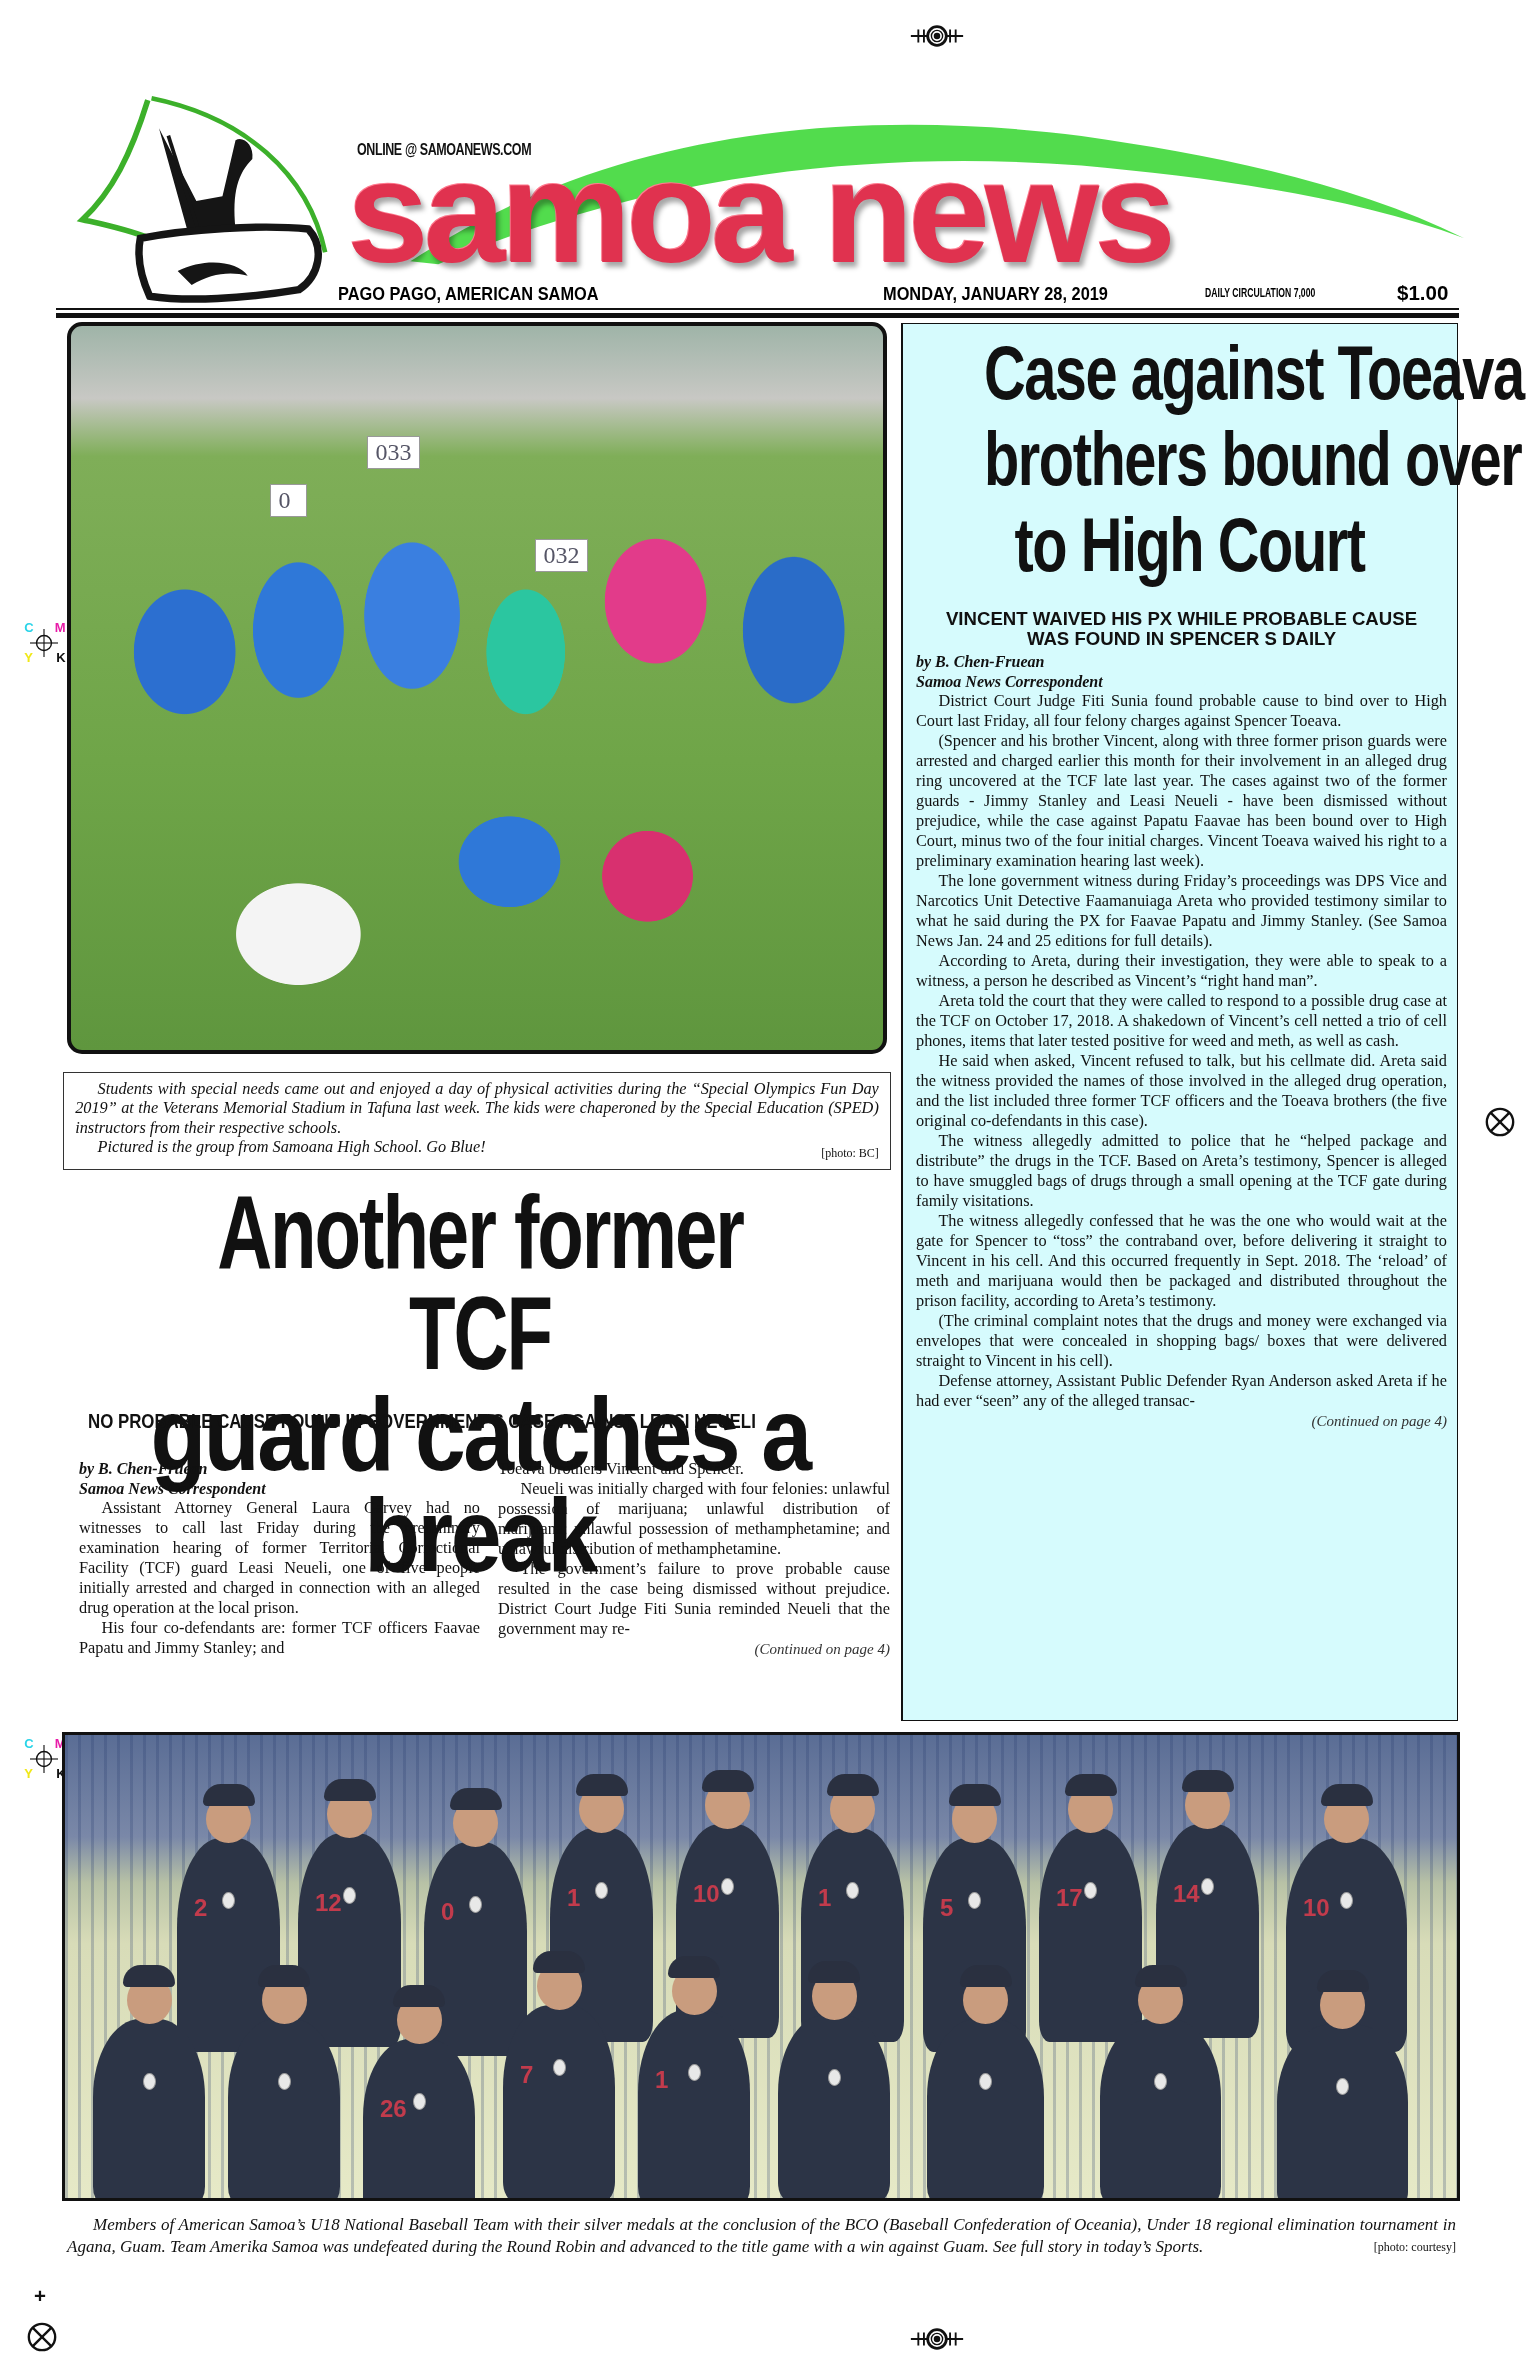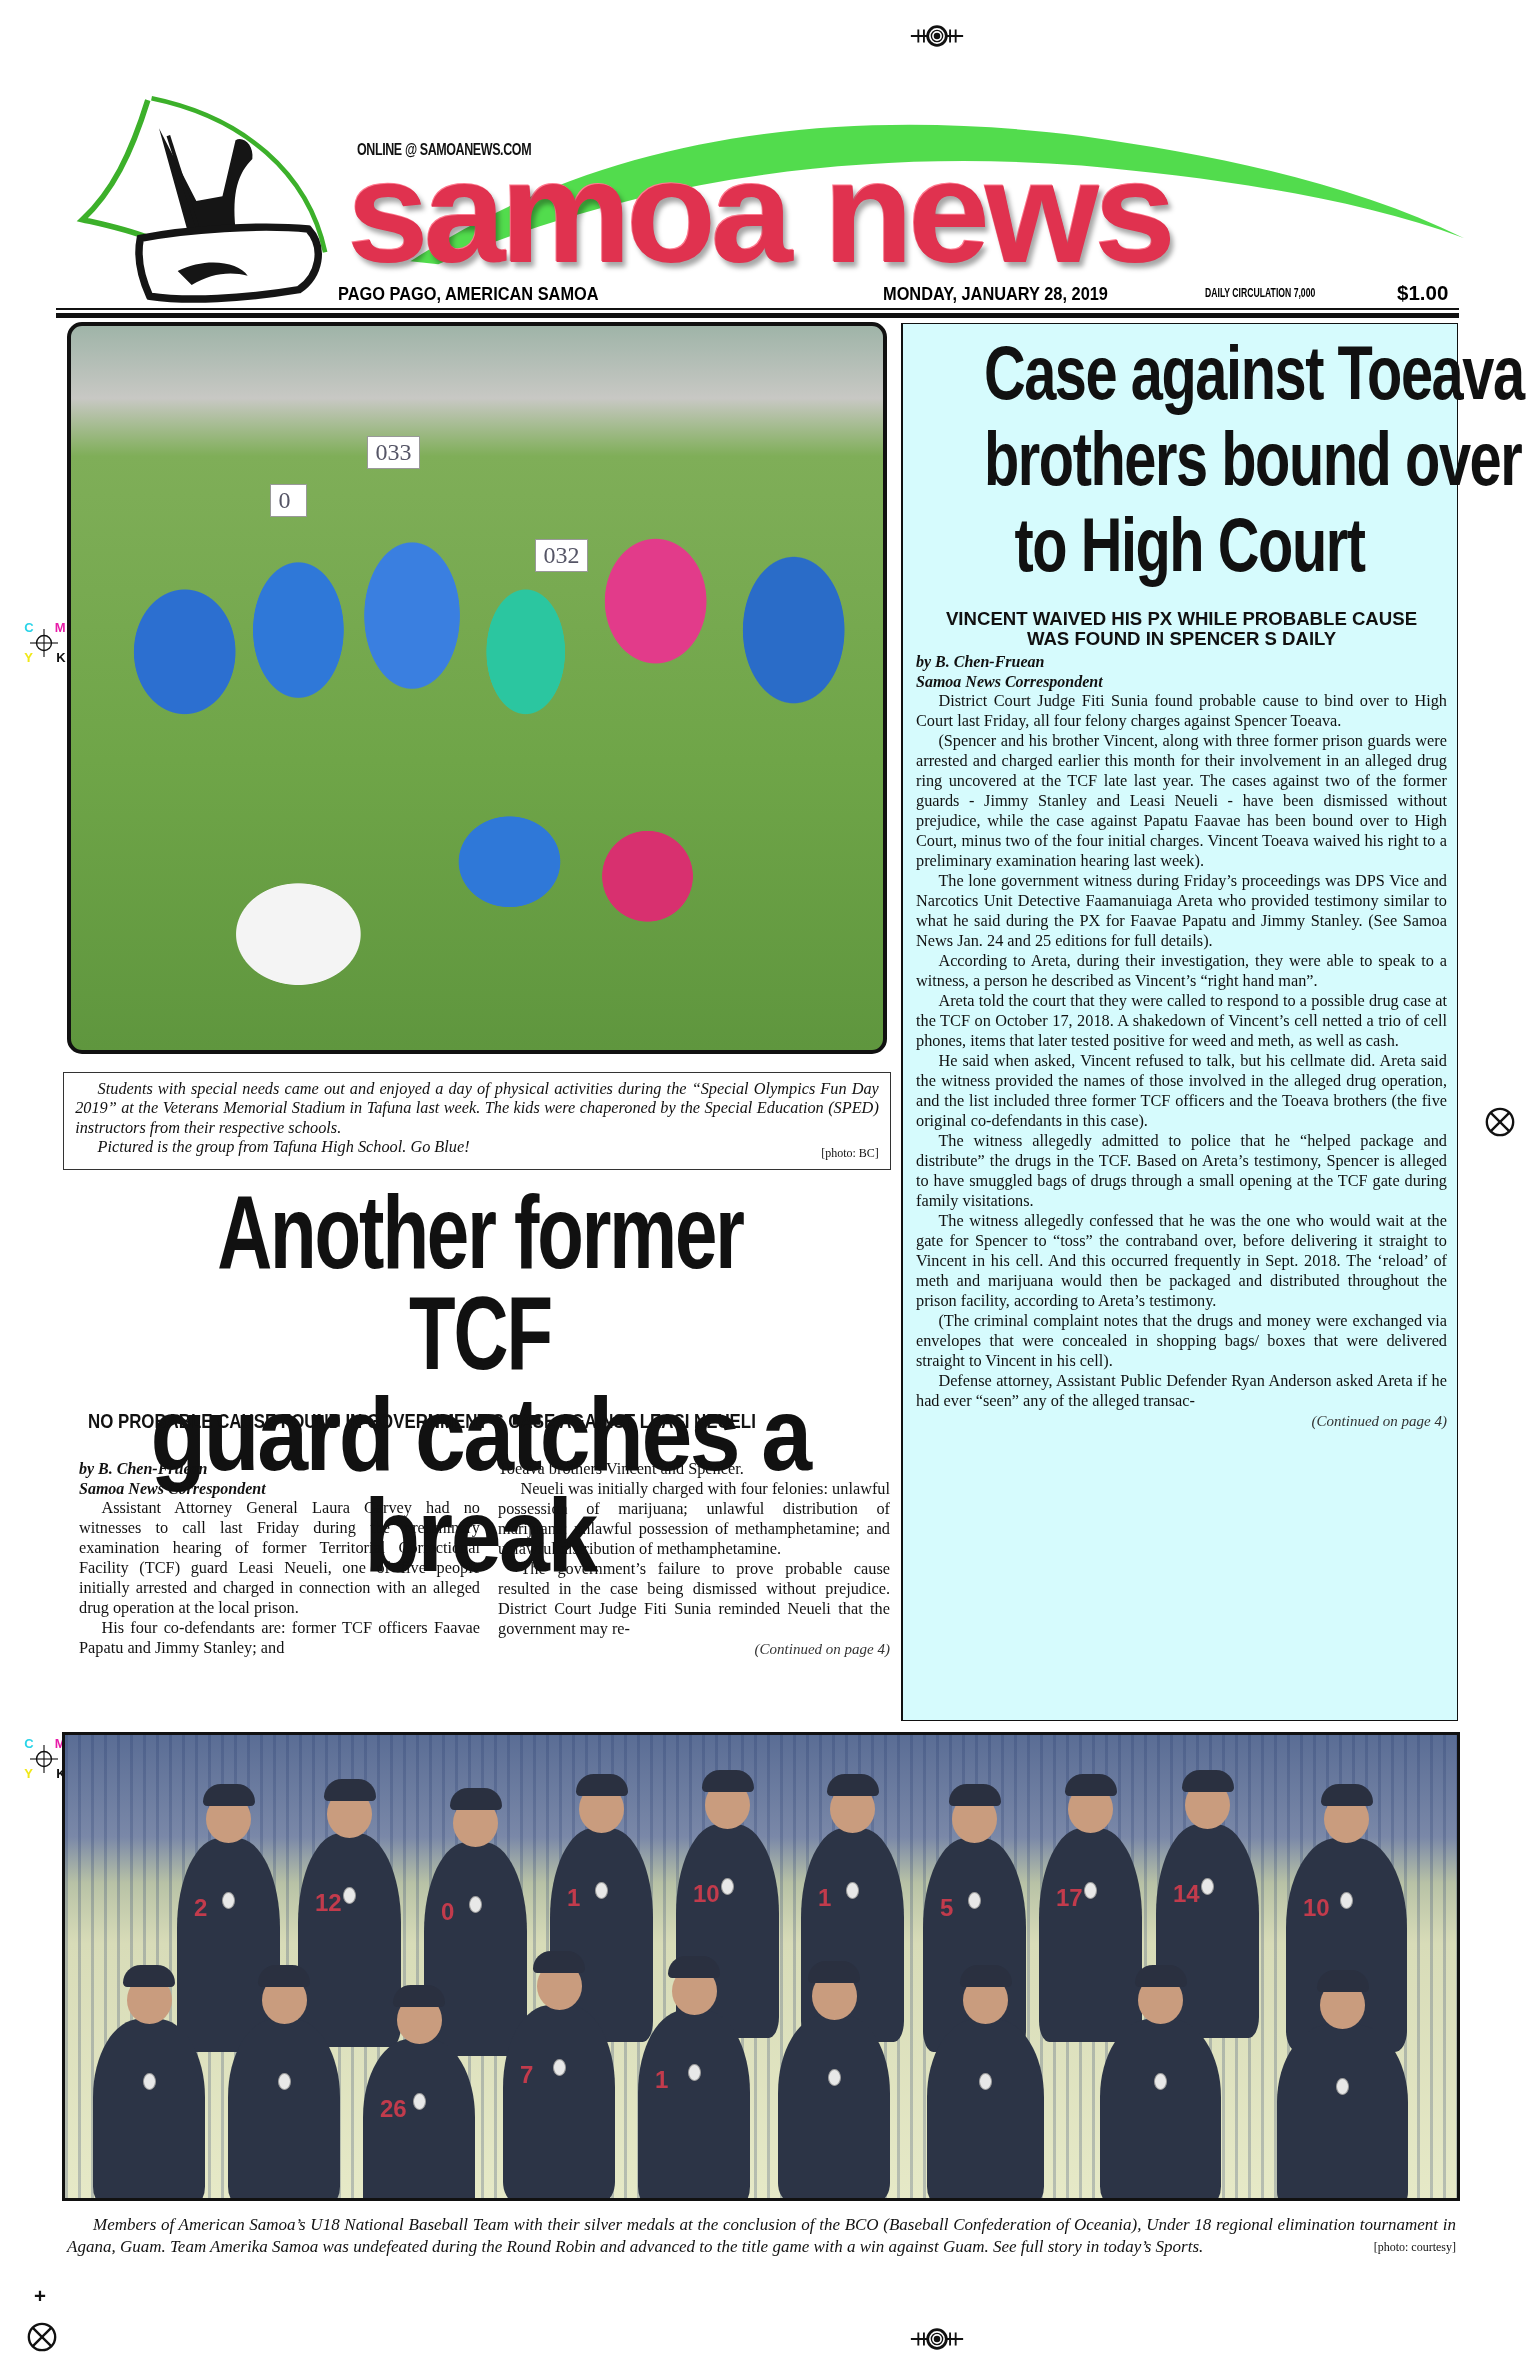--- a/index.html
+++ b/index.html
@@ -176,21 +176,21 @@
     <div class="r2"></div>
   </div>
 
 <div class="photo1">
   <span class="badge" style="left:296px; top:110px;">033</span>
   <span class="badge" style="left:464px; top:213px;">032</span>
   <span class="badge" style="left:199px; top:158px; width:37px;">0</span>
 </div>
 <div class="caption1">
   <p>Students with special needs came out and enjoyed a day of physical activities during the “Special Olympics Fun Day 2019” at the Veterans Memorial Stadium in Tafuna last week. The kids were chaperoned by the Special Education (SPED) instructors from their respective schools.</p>
-  <p>Pictured is the group from Tafuna High School. Go Blue!</p>
+  <p>Pictured is the group from Samoana High School. Go Blue!</p>
   <span class="credit">[photo: BC]</span>
 </div>
 
 <h1 class="headline2">
   <span class="l1">Another former TCF</span>
   <span class="l2">guard catches a break</span>
 </h1>
 <div class="deck2">NO PROBABLE CAUSE FOUND IN GOVERNMENT S CASE AGAINST LEASI NEUELI</div>
 
 <div class="col colL1">

